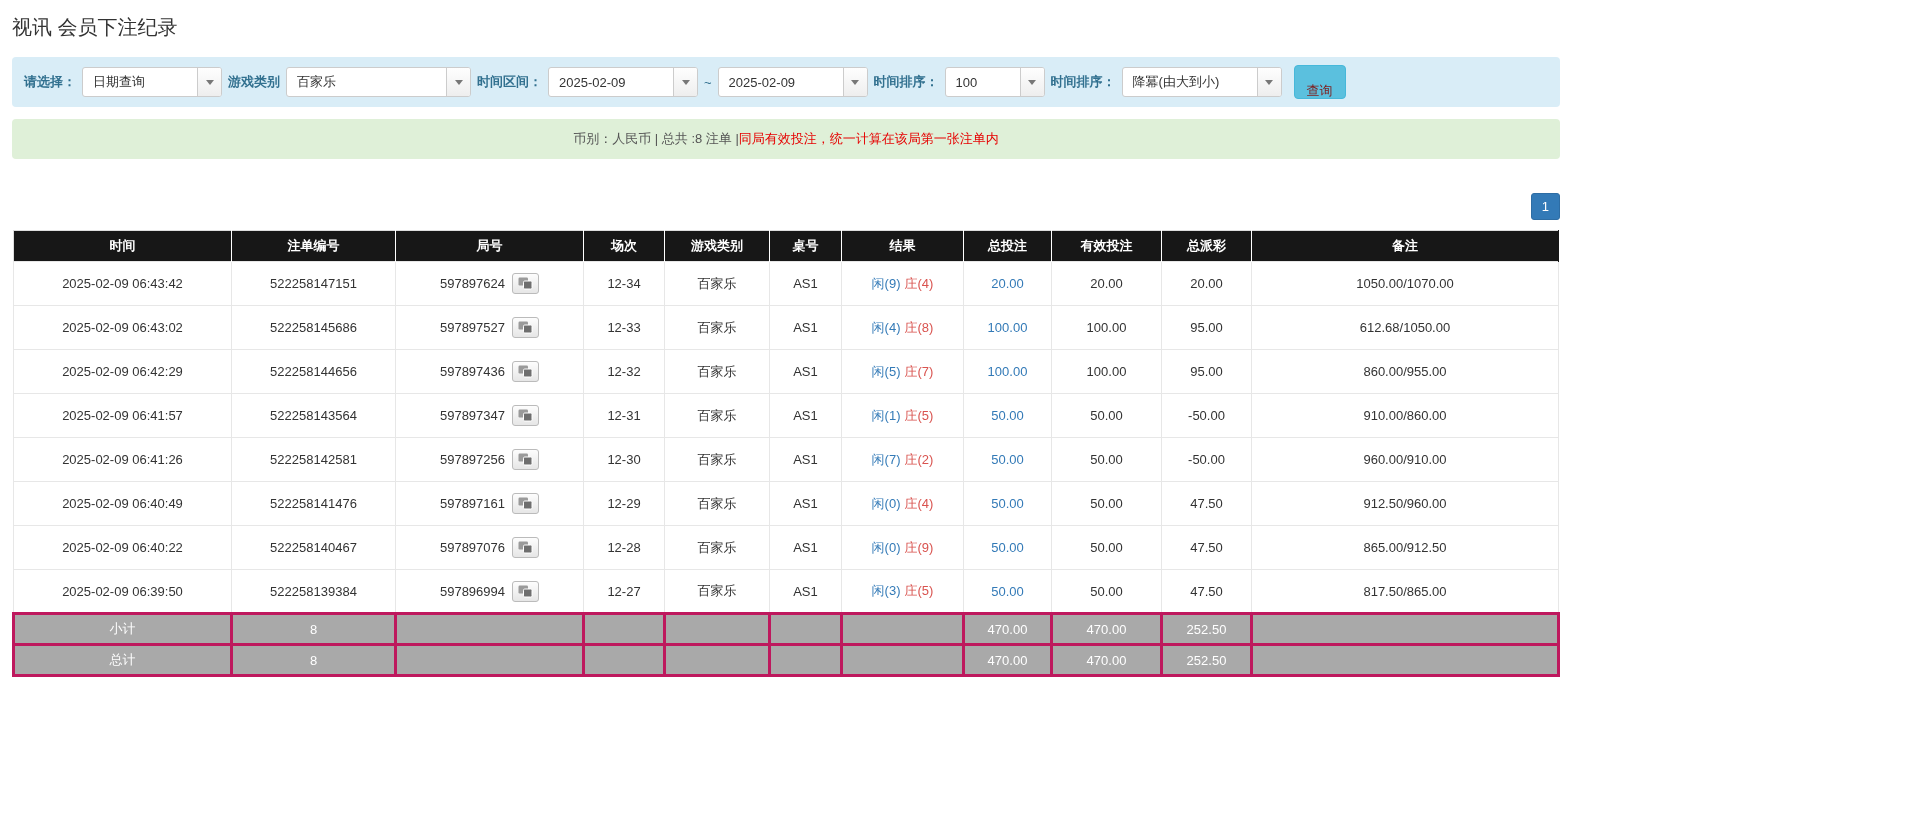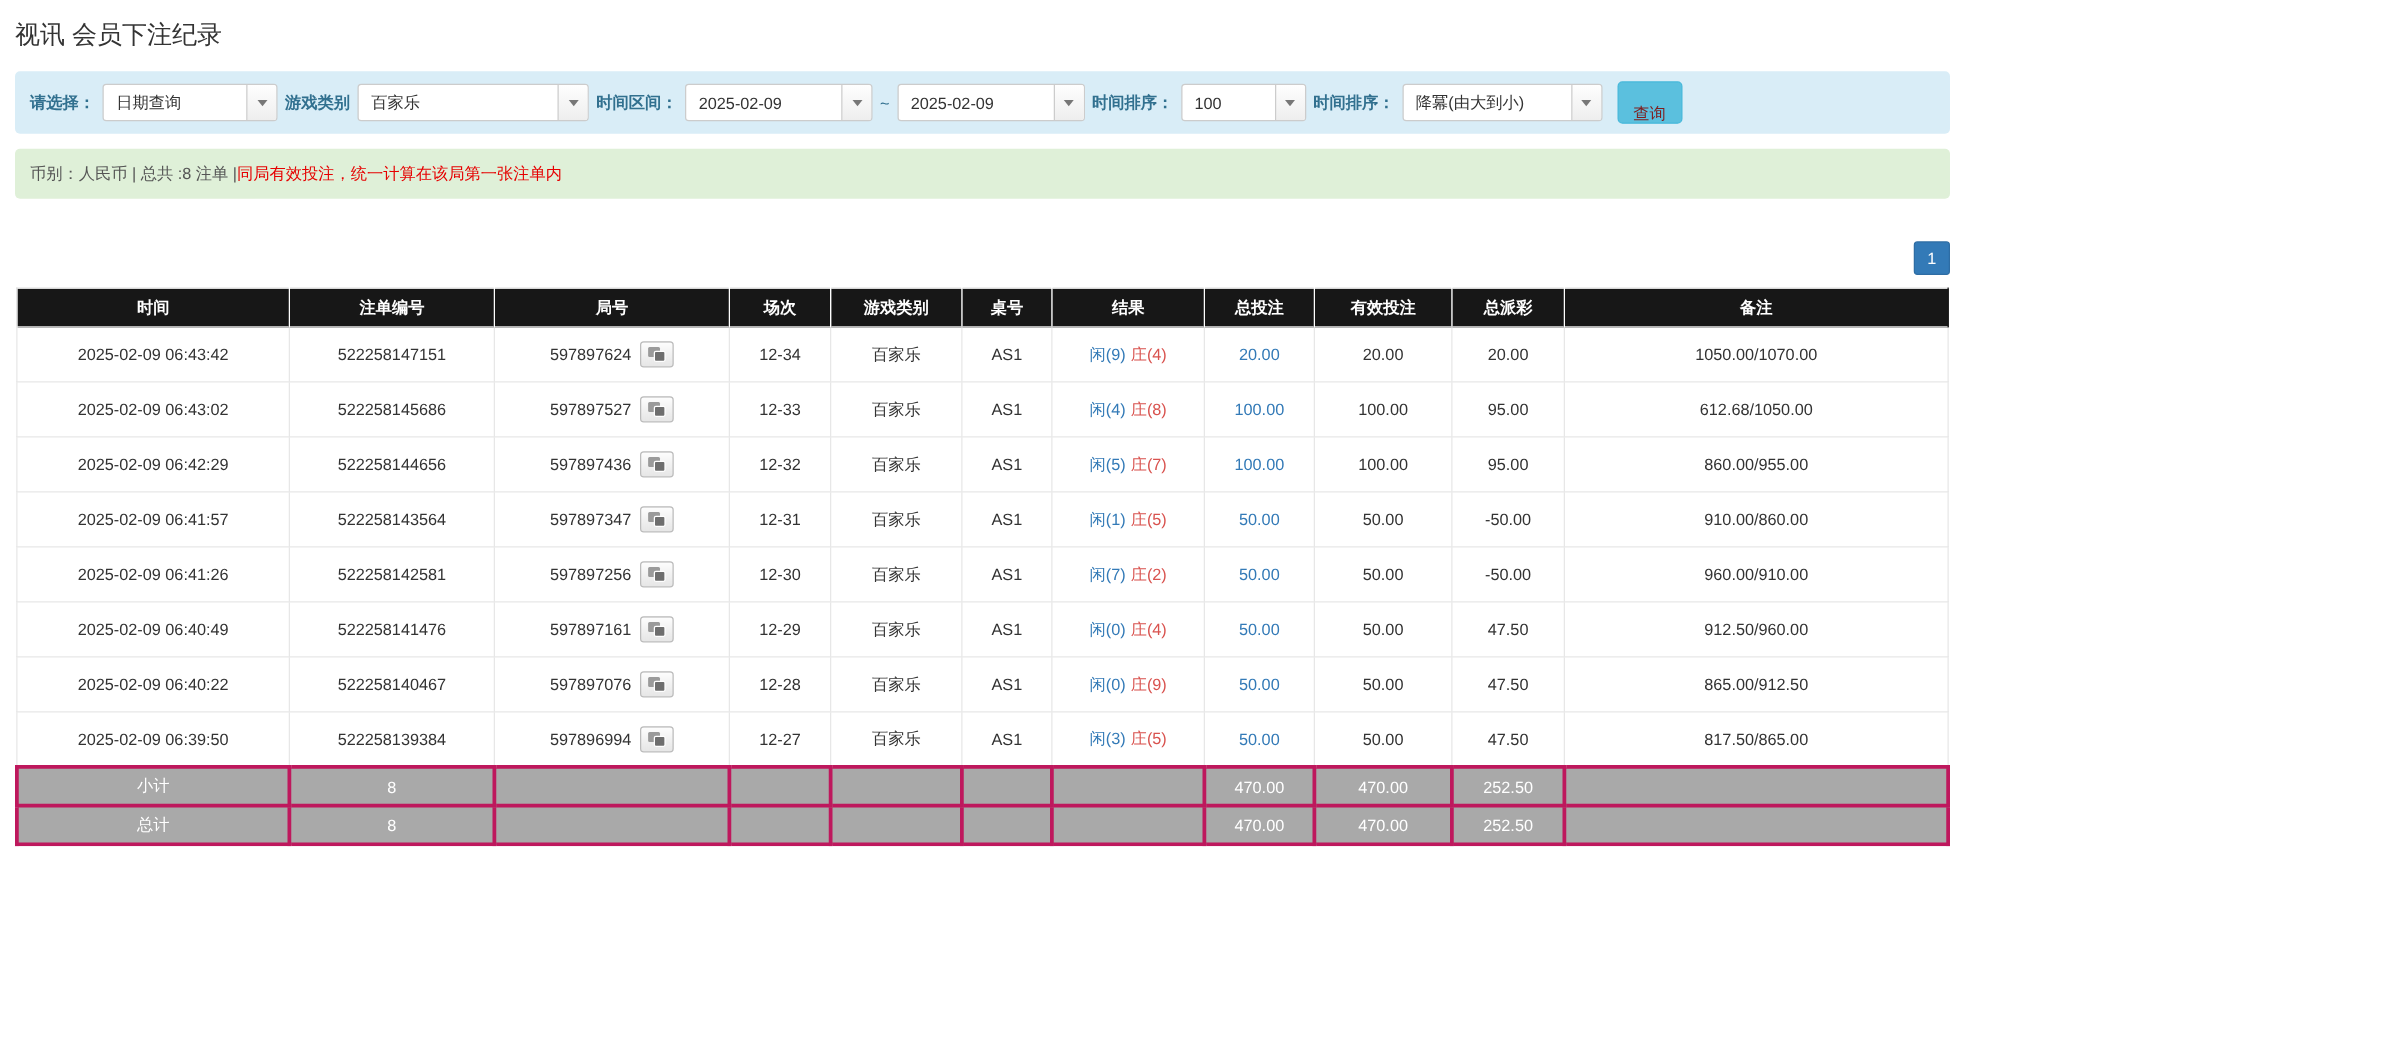--- a/index.html
+++ b/index.html
@@ -85,21 +85,21 @@
     font-family: inherit;
   }
 
   
   .info-bar {
     background: #dff0d8;
     border-radius: 4px;
     margin-top: 12px;
     padding: 11px 12px;
     display: flex;
-    justify-content: flex-start;
+    justify-content: center;
     align-items: center;
   }
   .info-left { color: #555; }
   .info-right { color: #e60000; }
 
   
   .pagination-row {
     display: flex;
     justify-content: flex-end;
     margin: 34px 0 10px 0;

